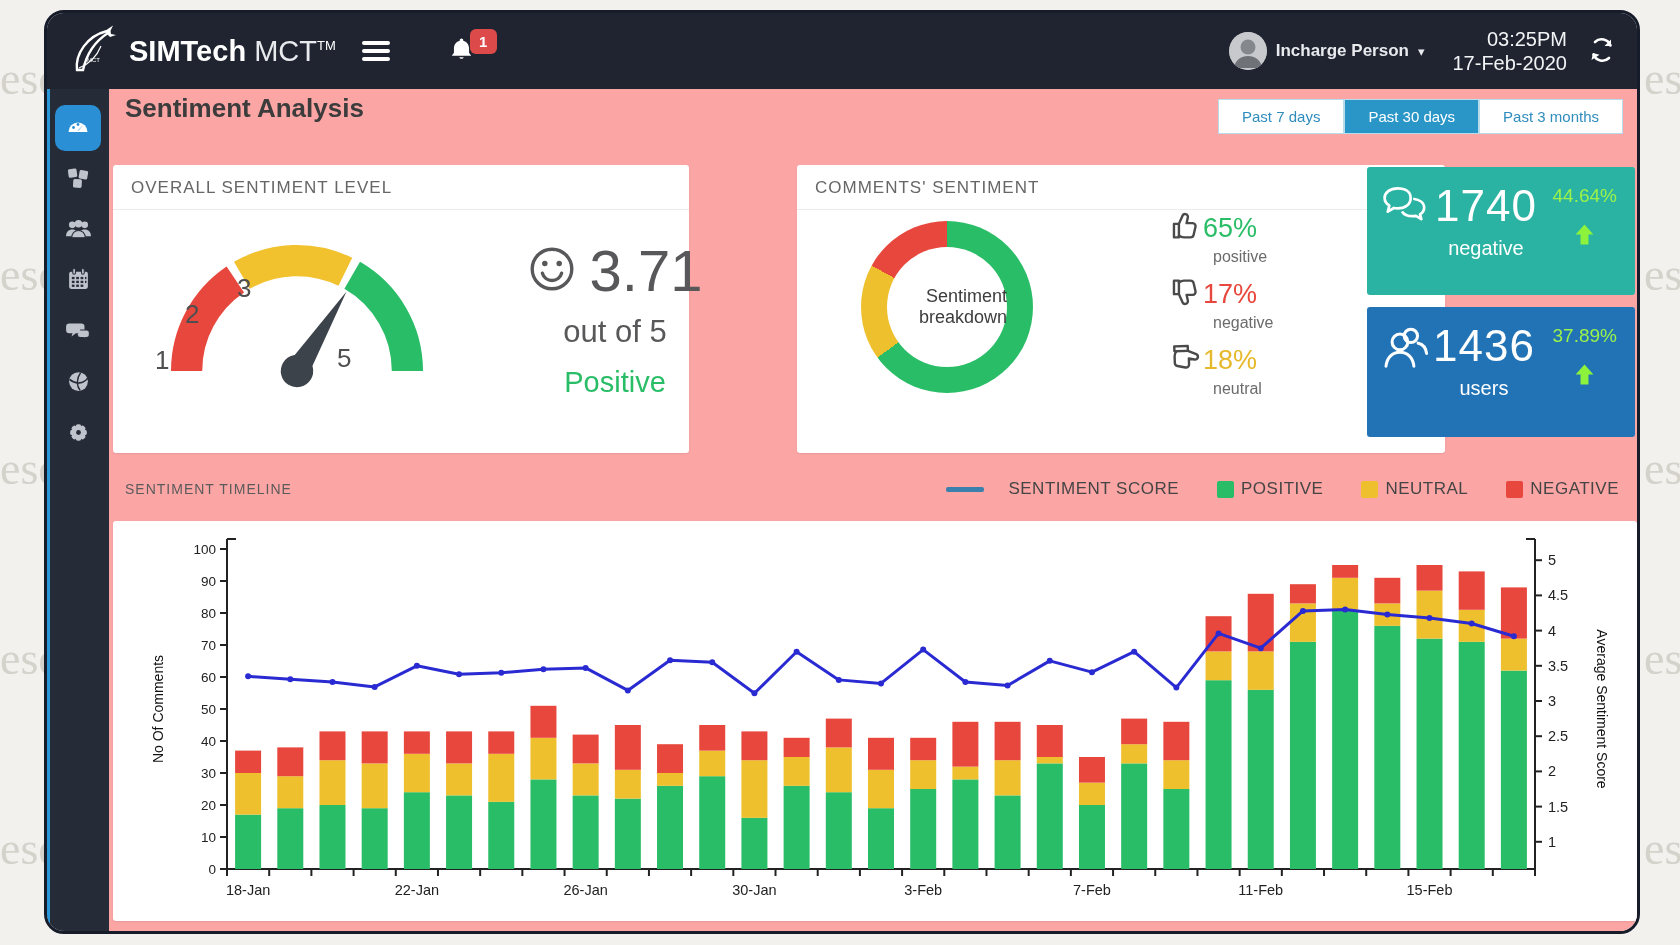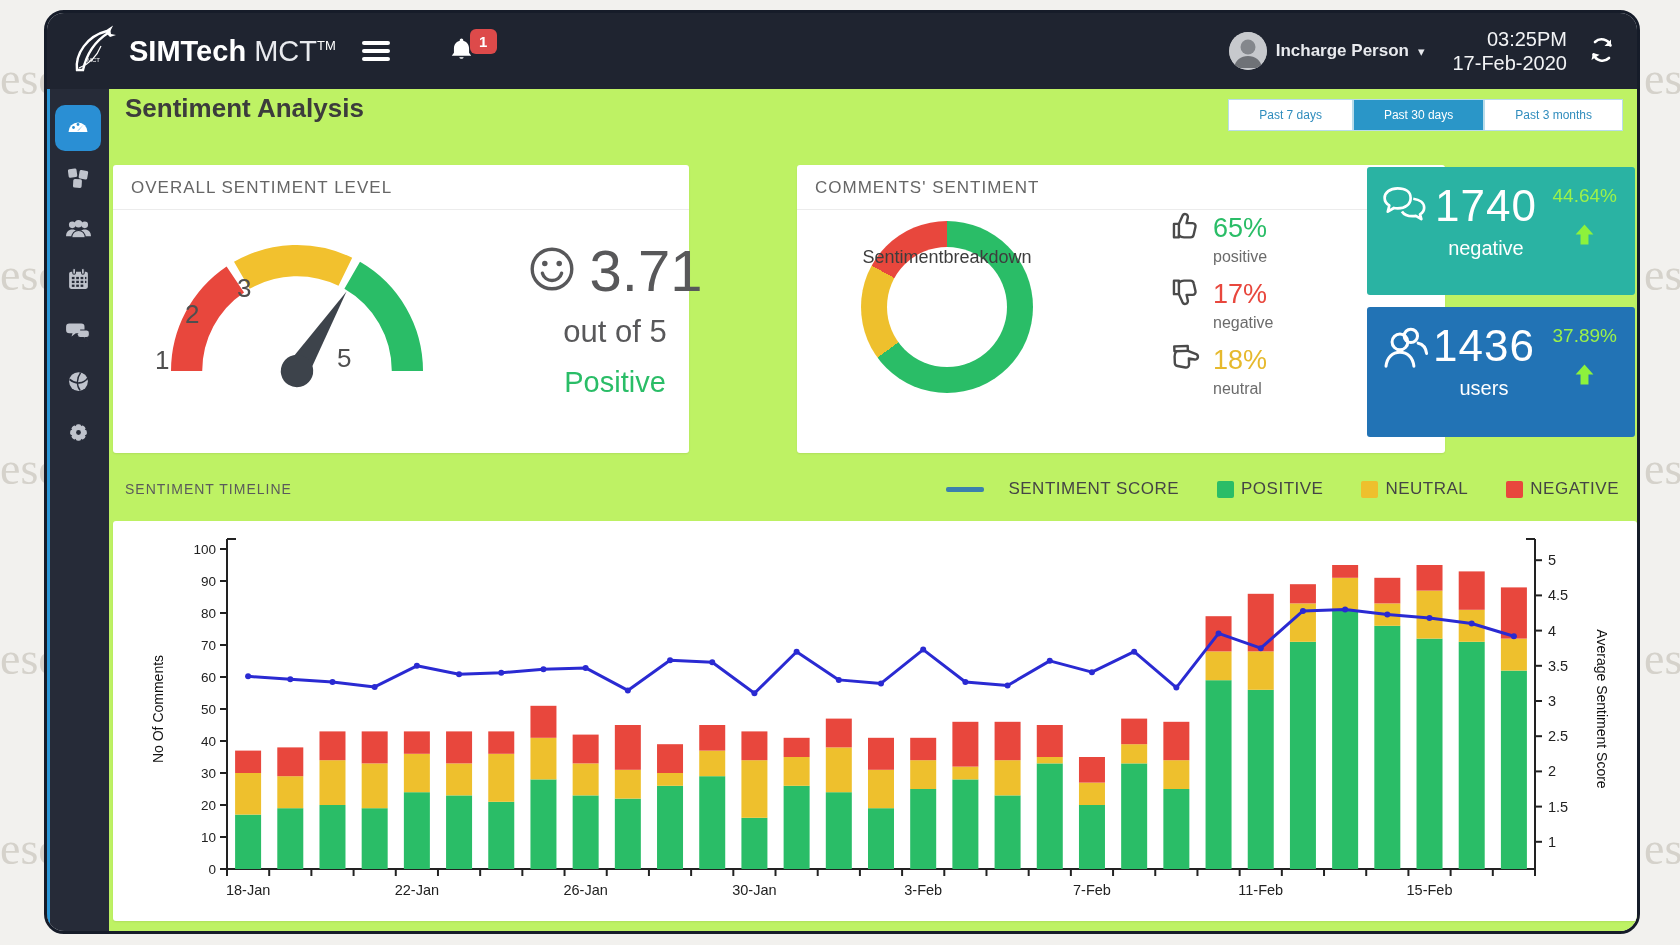--- a/index.html
+++ b/index.html
@@ -35,24 +35,24 @@
   .bodyrow { display:flex; height:845px; }
 
   
   .sidebar { width:62px; background:#262b38; position:relative; padding-top:16px; flex:0 0 auto; }
   .sidebar::before { content:""; position:absolute; left:0; top:0; bottom:0; width:3px; background:#2a97d8; }
   .nav-item { width:46px; height:46px; margin:0 auto 5px auto; display:flex; align-items:center; justify-content:center;
     background:none; border:none; border-radius:10px; cursor:pointer; }
   .nav-item.active { background:#2a8fd4; }
 
   
-  .content { position:relative; flex:1; background:#bef264;text-decoration:underline; }
+  .content { position:relative; flex:1; background:#fca5a5;text-decoration:underline; }
   .page-title { position:absolute; left:16px; top:4px; font-size:26px; color:#3c3c3c; }
   .range-group { position:absolute; right:14px; top:10px; display:flex; }
-  .range-btn { font-family:"Liberation Sans", sans-serif; font-size:12px; padding:8px 30px; border:1px solid #b9dcea;
+  .range-btn { font-family:"Liberation Sans", sans-serif; font-size:15px; padding:8px 23px; border:1px solid #b9dcea;
     background:#fff; color:#2f8cbd; cursor:pointer; }
   .range-btn.active { background:#2a96c8; color:#fff; }
 
   .card { position:absolute; background:#fff; border-radius:3px; box-shadow:0 1px 2px rgba(0,0,0,.08); }
   .card-title { font-size:17px; letter-spacing:1px; color:#666; padding:13px 18px 11px 18px; border-bottom:1px solid #ececec; }
 
   
   .card-overall { left:4px; top:76px; width:576px; height:288px; }
   .gauge-wrap { position:absolute; left:34px; top:62px; width:310px; height:190px; }
   .glabel { position:absolute; font-size:26px; color:#4f4f4f; }
@@ -63,24 +63,24 @@
   .score-block { position:absolute; left:372px; top:72px; width:260px; text-align:center; color:#58585a; }
   .score-row { display:flex; align-items:center; justify-content:center; gap:14px; }
   .score-val { font-size:58px; }
   .score-outof { font-size:31px; margin-top:10px; }
   .score-verdict { font-size:29px; color:#2abd67; margin-top:16px; }
 
   
   .card-comments { left:688px; top:76px; width:648px; height:288px; }
   .donut { position:absolute; left:64px; top:56px; width:172px; height:172px; border-radius:50%; }
   .donut-hole { position:absolute; left:26px; top:26px; width:120px; height:120px; border-radius:50%; background:#fff;
-    display:flex; flex-direction:row; align-items:flex-start; justify-content:center; font-size:18px; color:#3d3d3d; }
+    display:flex; flex-direction:column; align-items:flex-end; justify-content:center; font-size:18px; color:#3d3d3d; }
   .cs-legend { position:absolute; left:372px; top:44px; }
   .cs-entry { margin-bottom:9px; }
-  .cs-top { display:flex; align-items:center; gap:10px; }
+  .cs-top { display:flex; align-items:center; }
   .cs-pct { font-size:27px; }
   .cs-sub { font-size:16px; color:#6b6b6b; margin:1px 0 0 44px; }
 
   
   .stat { position:absolute; left:1258px; width:268px; color:#fff; border-radius:3px; display:flex; padding:14px 12px 10px 14px; }
   .stat-teal { top:78px;  height:128px; background:#2ab3a3; }
   .stat-blue { top:218px; height:130px; background:#2273b5; }
   .stat-mid { margin-left:2px; }
   .stat-val { font-size:44px; letter-spacing:1px; }
   .stat-lab { font-size:20px; text-align:center; margin-top:6px; }

